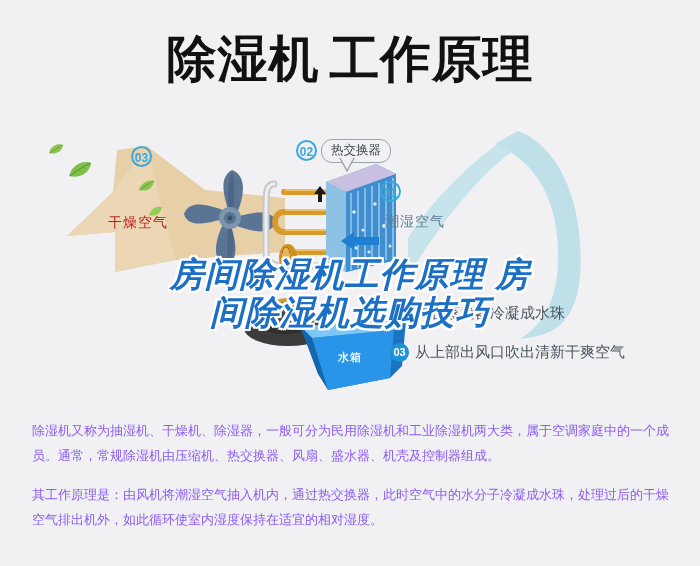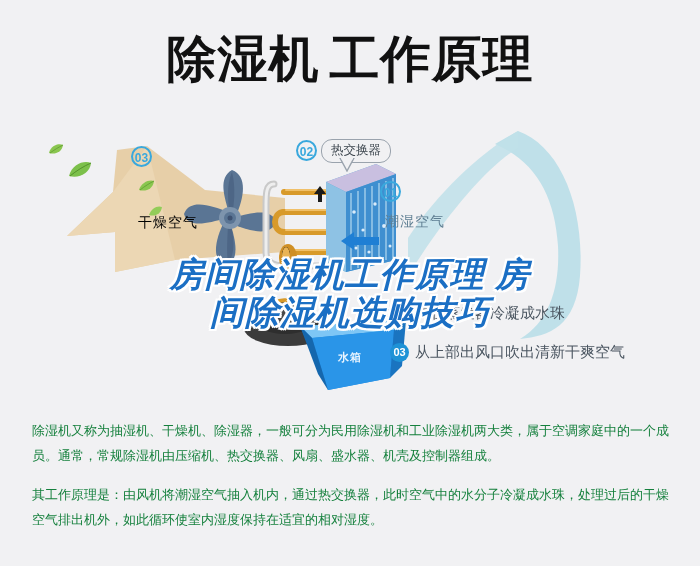--- a/index.html
+++ b/index.html
@@ -175,21 +175,21 @@
     height: 14px;
   }
 
   .flow-label {
     position: absolute;
     font-size: 14px;
     color: #5a6670;
     white-space: nowrap;
     letter-spacing: 1px;
   }
-  .label-dry   { left: 138px; top: 96px; color: #000000; }
+  .label-dry   { left: 108px; top: 96px; color: #b91c1c; }
   .label-humid { left: 385px; top: 95px; color: #5e7e92; }
 
   
   .step-line {
     position: absolute;
     white-space: nowrap;
     font-size: 15px;
     color: #4a5560;
   }
   .step-line .num {
@@ -234,21 +234,21 @@
   .watermark .wm-line { display: block; padding: 0 28px; }
 
   
   .copy {
     position: absolute;
     left: 32px;
     top: 418px;
     width: 640px;
     font-size: 13px;
     line-height: 25px;
-    color: #15803d;
+    color: #8b5cf6;
   }
   .copy p { margin: 0 0 14px 0; }
 </style>
 </head>
 <body>
 
 <div id="page">
 
   <div class="title-bar">
     <span class="title-a">除湿机</span><span class="title-b">工作原理</span>

